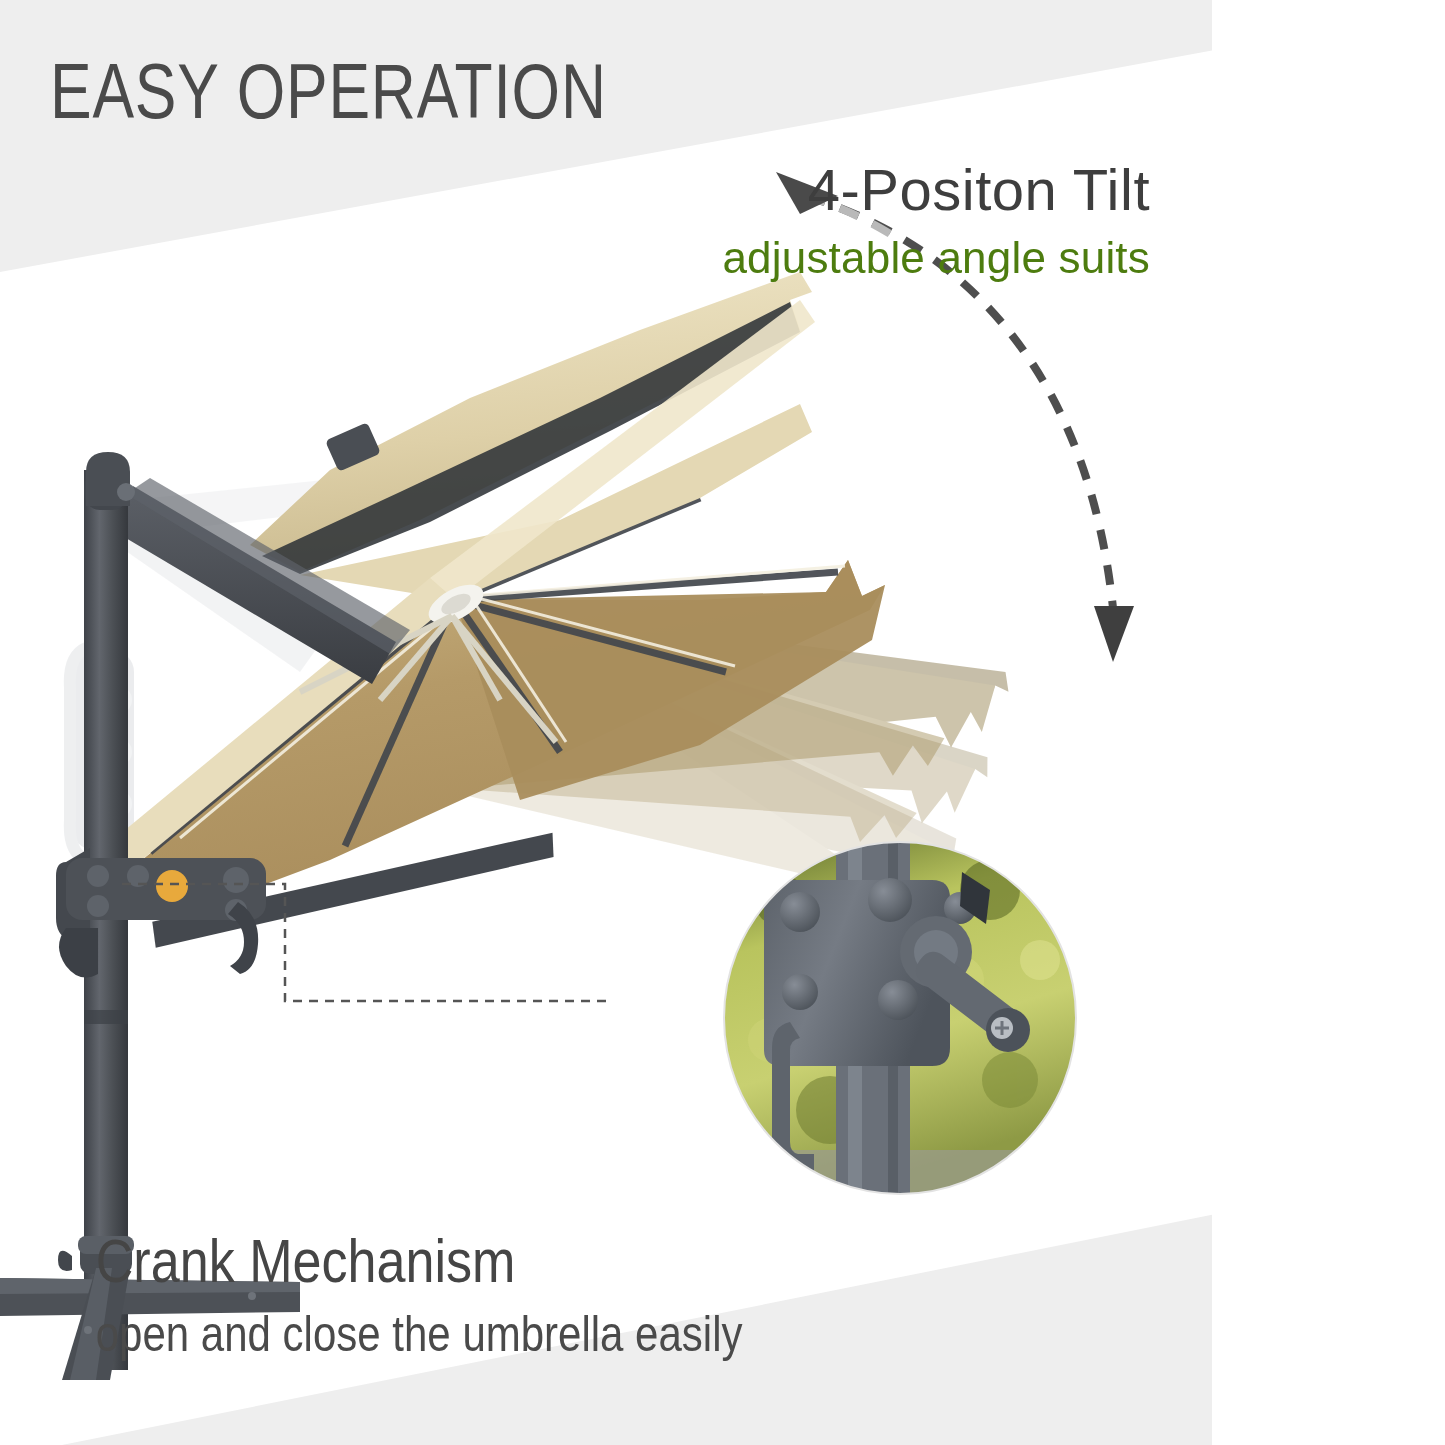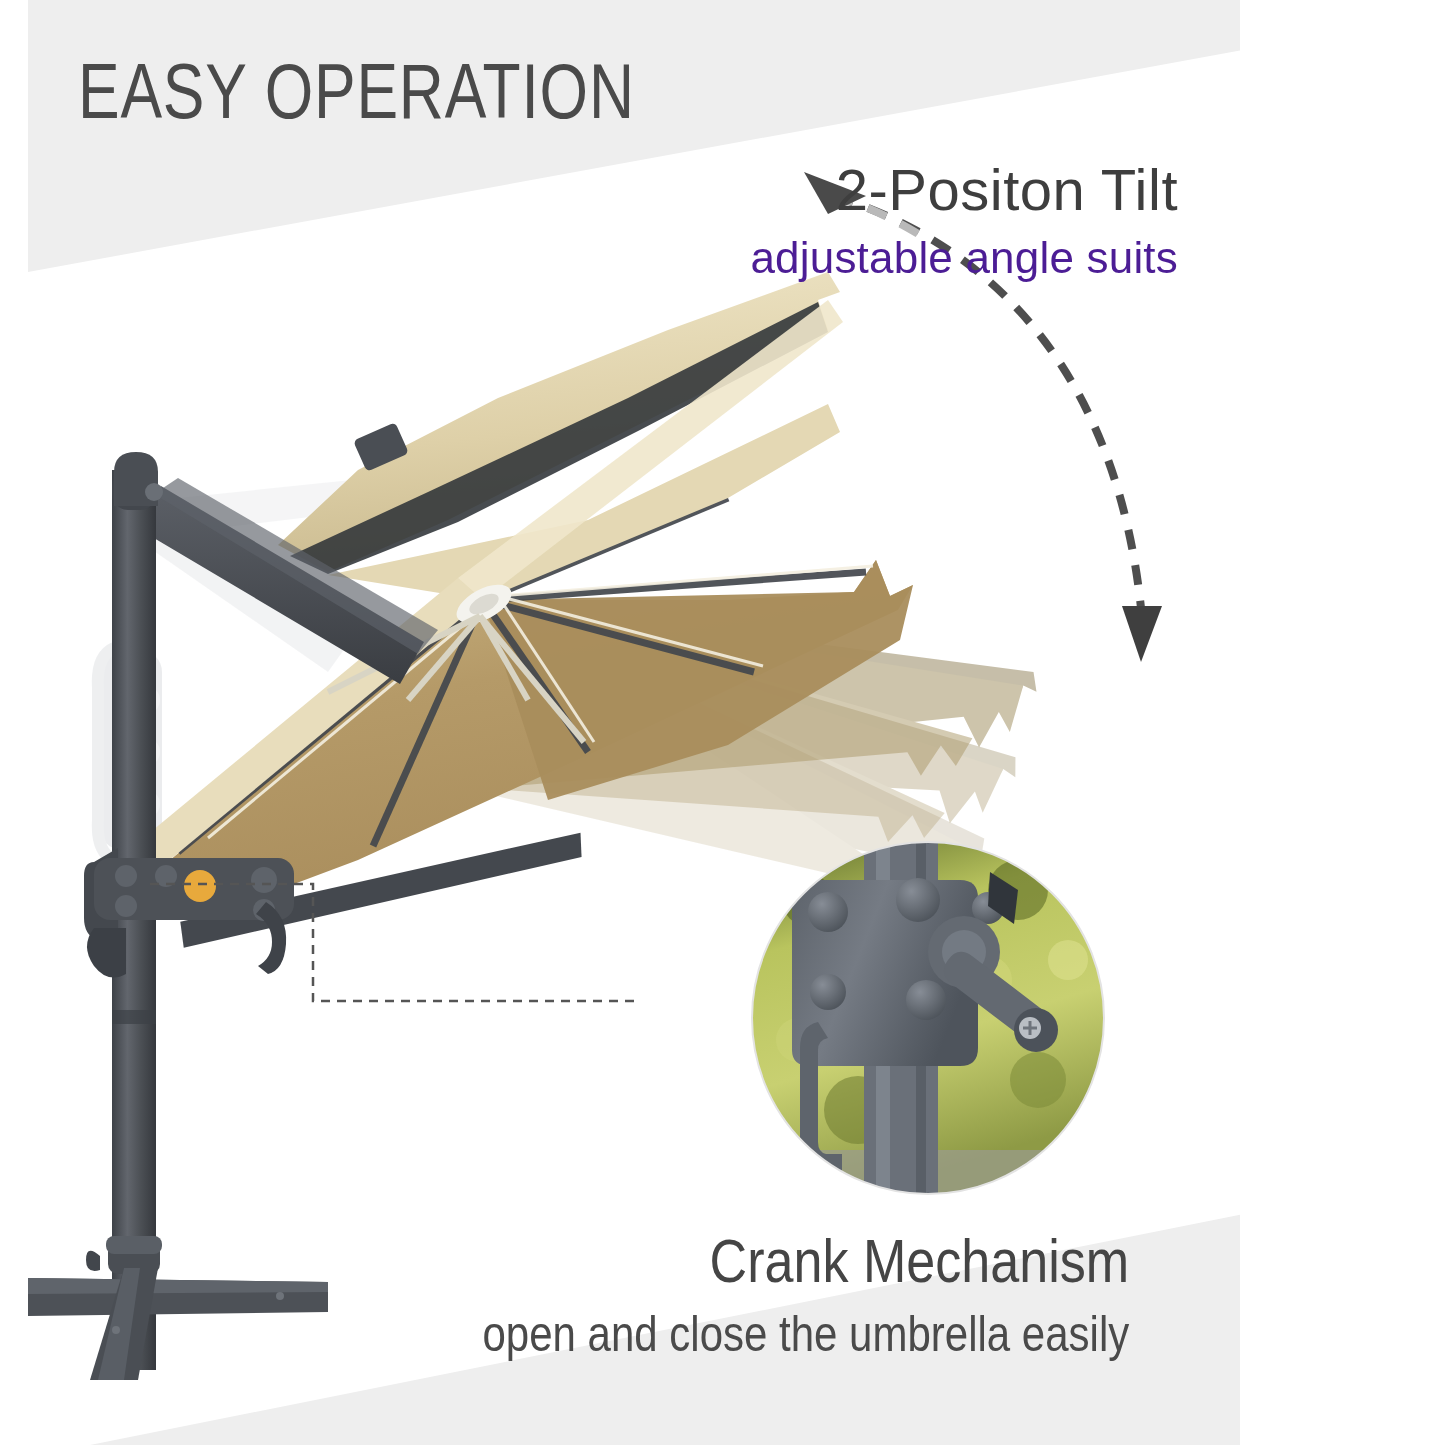--- a/index.html
+++ b/index.html
@@ -1,17 +1,17 @@
 <!DOCTYPE html>
 <html><head>
 <meta charset="utf-8">
 <style>
   html,body{margin:0;padding:0;background:#fff;}
   body{font-family:"Liberation Sans", sans-serif;}
-  #stage{position:relative;width:1212px;height:1445px;overflow:hidden;background:#ffffff;margin-left:28px;}
+  #stage{position:relative;width:1212px;height:1445px;overflow:hidden;background:#ffffff;}
 
   
   .wedge{position:absolute;left:0;top:0;width:1445px;height:1445px;pointer-events:none;}
 
   
   #title{
     position:absolute;left:50px;top:52px;
     font-family:"Liberation Sans Narrow","Liberation Sans",sans-serif;
     font-size:78px;line-height:1;letter-spacing:1px;
     color:#4a4a4a;font-weight:400;
@@ -19,27 +19,27 @@
     white-space:nowrap;
   }
 
   
   #tilt-block{position:absolute;right:62px;top:160px;text-align:right;width:560px;}
   #tilt-title{
     font-size:58px;line-height:1.05;color:#3e3e3e;font-weight:400;
     font-family:"Liberation Sans",sans-serif;letter-spacing:.5px;white-space:nowrap;
   }
   .tilt-sub{
-    font-size:44px;line-height:1.14;color:#4c1d95;font-weight:300;
+    font-size:44px;line-height:1.14;color:#4d7c0f;font-weight:300;
     font-family:"Liberation Sans",sans-serif;letter-spacing:.2px;white-space:nowrap;
   }
   #tilt-sub-wrap{margin-top:12px;}
 
   
-  #crank-block{position:absolute;left:0;right:15px;top:1228px;text-align:right;}
+  #crank-block{position:absolute;left:0;right:15px;top:1228px;text-align:left;}
   #crank-title{
     font-family:"Liberation Sans Narrow","Liberation Sans",sans-serif;
     font-size:62px;line-height:1.05;color:#454545;font-weight:400;
     transform:scaleX(.84);transform-origin:center top;
   }
   #crank-sub{
     font-family:"Liberation Sans Narrow","Liberation Sans",sans-serif;
     font-size:50px;line-height:1.1;color:#4a4a4a;font-weight:300;
     margin-top:14px;transform:scaleX(.84);transform-origin:center top;
   }
@@ -302,21 +302,21 @@
 
       <polygon points="776,172 838,196 800,214" fill="#4a4a4a"></polygon>
 
       <polygon points="1094,606 1134,606 1113,662" fill="#3f3f3f"></polygon>
     </g>
   </svg>
 
   <div id="title">EASY OPERATION</div>
 
   <div id="tilt-block">
-    <div id="tilt-title">2-Positon Tilt</div>
+    <div id="tilt-title">4-Positon Tilt</div>
     <div id="tilt-sub-wrap">
       <div class="tilt-sub">adjustable angle suits</div>
     </div>
   </div>
 
   <div id="crank-block">
     <div id="crank-title">Crank Mechanism</div>
     <div id="crank-sub">open and close the umbrella easily</div>
   </div>
 

